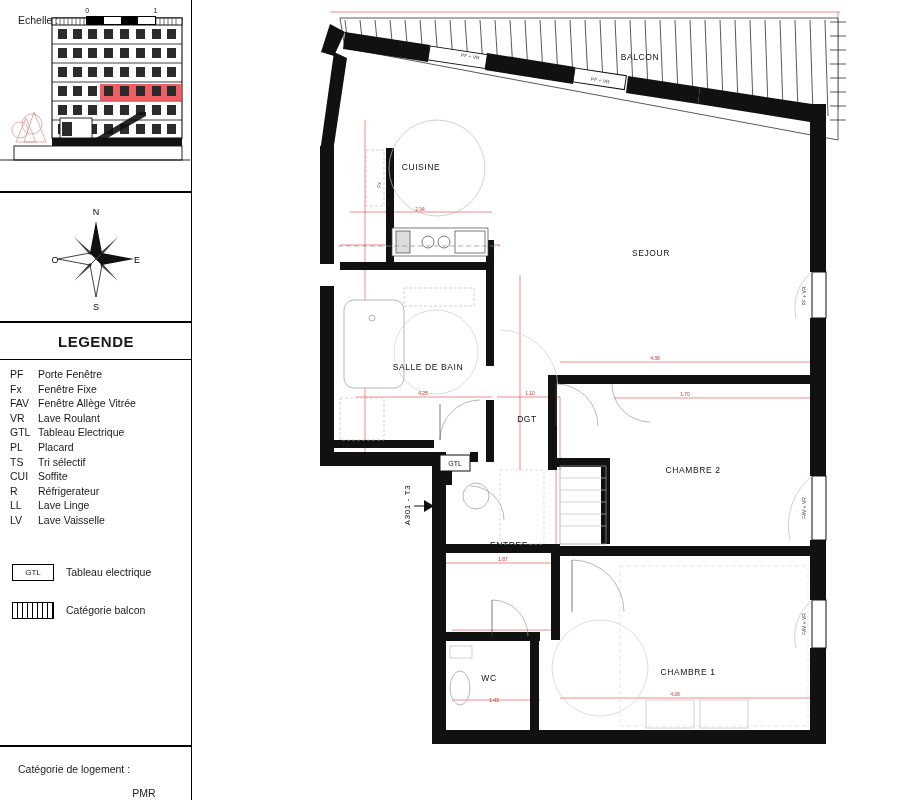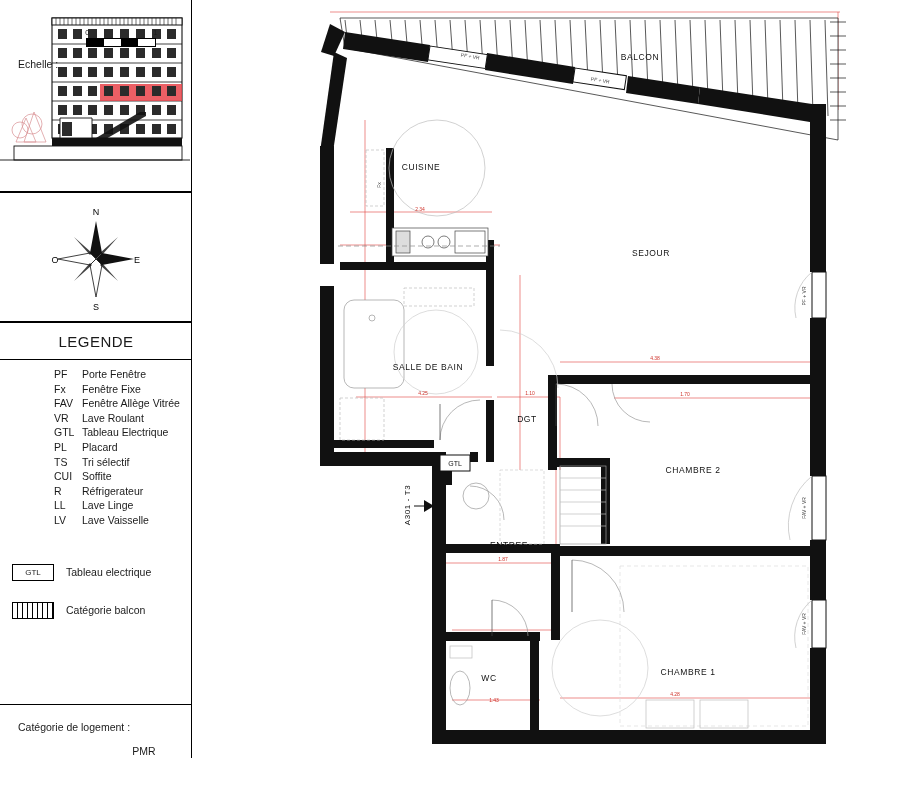--- a/index.html
+++ b/index.html
@@ -7,48 +7,48 @@
        font-family:"Liberation Sans", sans-serif;color:#1a1a1a;}
 
   
   #left-panel{position:absolute;left:0;top:0;width:192px;height:800px;}
   .panel-box{position:absolute;left:0;border:1px solid #000;box-sizing:border-box;background:#fff;}
 
   #elevation-box{top:0;width:192px;height:192px;border-top:none;border-left:none;}
   #compass-box{top:192px;width:192px;height:130px;border-left:none;}
   #legend-box{top:322px;width:192px;height:424px;border-left:none;}
   #scale-box{top:703px;width:192px;height:43px;border:none;}
-  #category-box{top:704px;width:192px;height:54px;border-left:none;border-bottom:none;text-decoration:underline;}
+  #category-box{top:746px;width:192px;height:54px;border-left:none;border-bottom:none;text-decoration:underline;}
 
   
   #elevation-svg{position:absolute;left:0;top:0;}
 
   
   #compass-wrap{position:absolute;left:0;top:0;width:192px;height:130px;}
 
   
   .legend-title{position:absolute;top:10px;left:0;width:192px;text-align:center;
-     font-size:15px;font-weight:normal;letter-spacing:.5px;}
+     font-size:15px;font-weight:bold;letter-spacing:.5px;}
   .legend-rule{position:absolute;left:0;top:36px;width:192px;height:1px;background:#000;}
-  #abbr-list{position:absolute;left:0;top:44px;width:192px;margin-left:44px;}
+  #abbr-list{position:absolute;left:0;top:44px;width:192px;}
   .abbr-row{display:flex;font-size:10.5px;line-height:14.6px;}
   .abbr-code{width:38px;padding-left:10px;box-sizing:border-box;}
   .abbr-label{flex:1;}
 
   #symbol-list{position:absolute;left:0;top:230px;width:192px;}
   .sym-row{display:flex;align-items:center;height:38px;font-size:10.5px;}
   .sym-swatch{width:42px;height:17px;margin-left:12px;margin-right:12px;
      border:1px solid #000;box-sizing:border-box;background:#fff;position:relative;overflow:hidden;}
   .sym-swatch span{font-size:8px;position:absolute;left:0;top:0;width:100%;height:100%;
      display:flex;align-items:center;justify-content:center;}
   .hatch{background:repeating-linear-gradient(45deg,#fff 0 3px,#555 3px 4px);}
   .balcony-swatch{background:repeating-linear-gradient(90deg,#fff 0 4px,#000 4px 5px);}
 
   #scale-row{position:absolute;left:0;top:14px;width:192px;display:flex;align-items:center;}
-  .scale-label{font-size:10.5px;padding-left:18px;margin-top:44px;}
+  .scale-label{font-size:10.5px;padding-left:18px;}
   .scale-bar{margin-left:28px;position:relative;width:70px;height:9px;
      border:1px solid #000;box-sizing:border-box;
      background:linear-gradient(to right,#000 0 25%,#fff 25% 50%,#000 50% 75%,#fff 75% 100%);}
   .scale-num{position:absolute;font-size:7px;top:-10px;}
 
   #cat-text{position:absolute;left:18px;top:16px;font-size:10.5px;}
   #cat-value{position:absolute;left:0;top:40px;width:192px;text-align:center;font-size:10.5px;margin-left:48px;}
 
   
   #plan-area{position:absolute;left:192px;top:0;width:727px;height:800px;}

